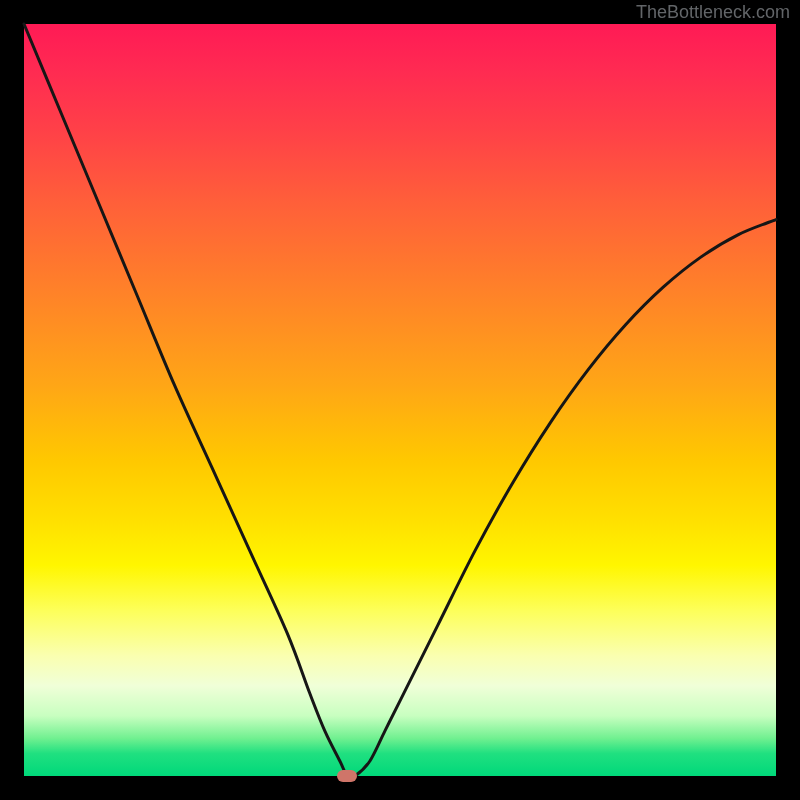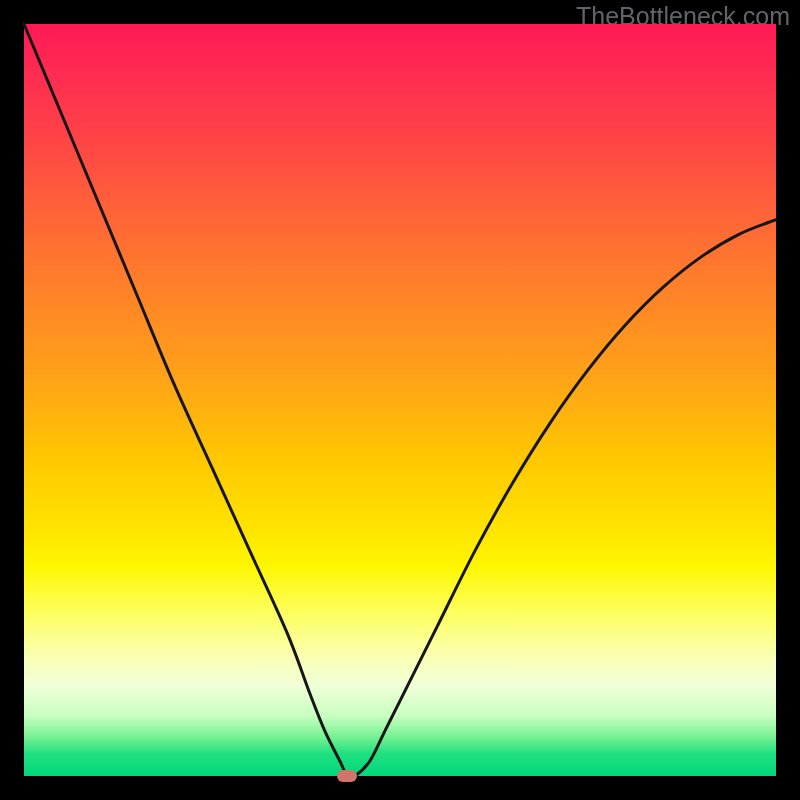--- a/index.html
+++ b/index.html
@@ -42,21 +42,21 @@
       #70f090 95%,
       #20e080 97%,
       #00d87a 100%
     );
   }
   .watermark {
     position: absolute;
     top: 2px;
     right: 10px;
     color: #626568;
-    font-size: 25px;
+    font-size: 18px;
     letter-spacing: 0px;
     font-weight: 500;
     user-select: none;
   }
   svg.curve {
     position: absolute;
     left: 0;
     top: 0;
     width: 752px;
     height: 752px;

